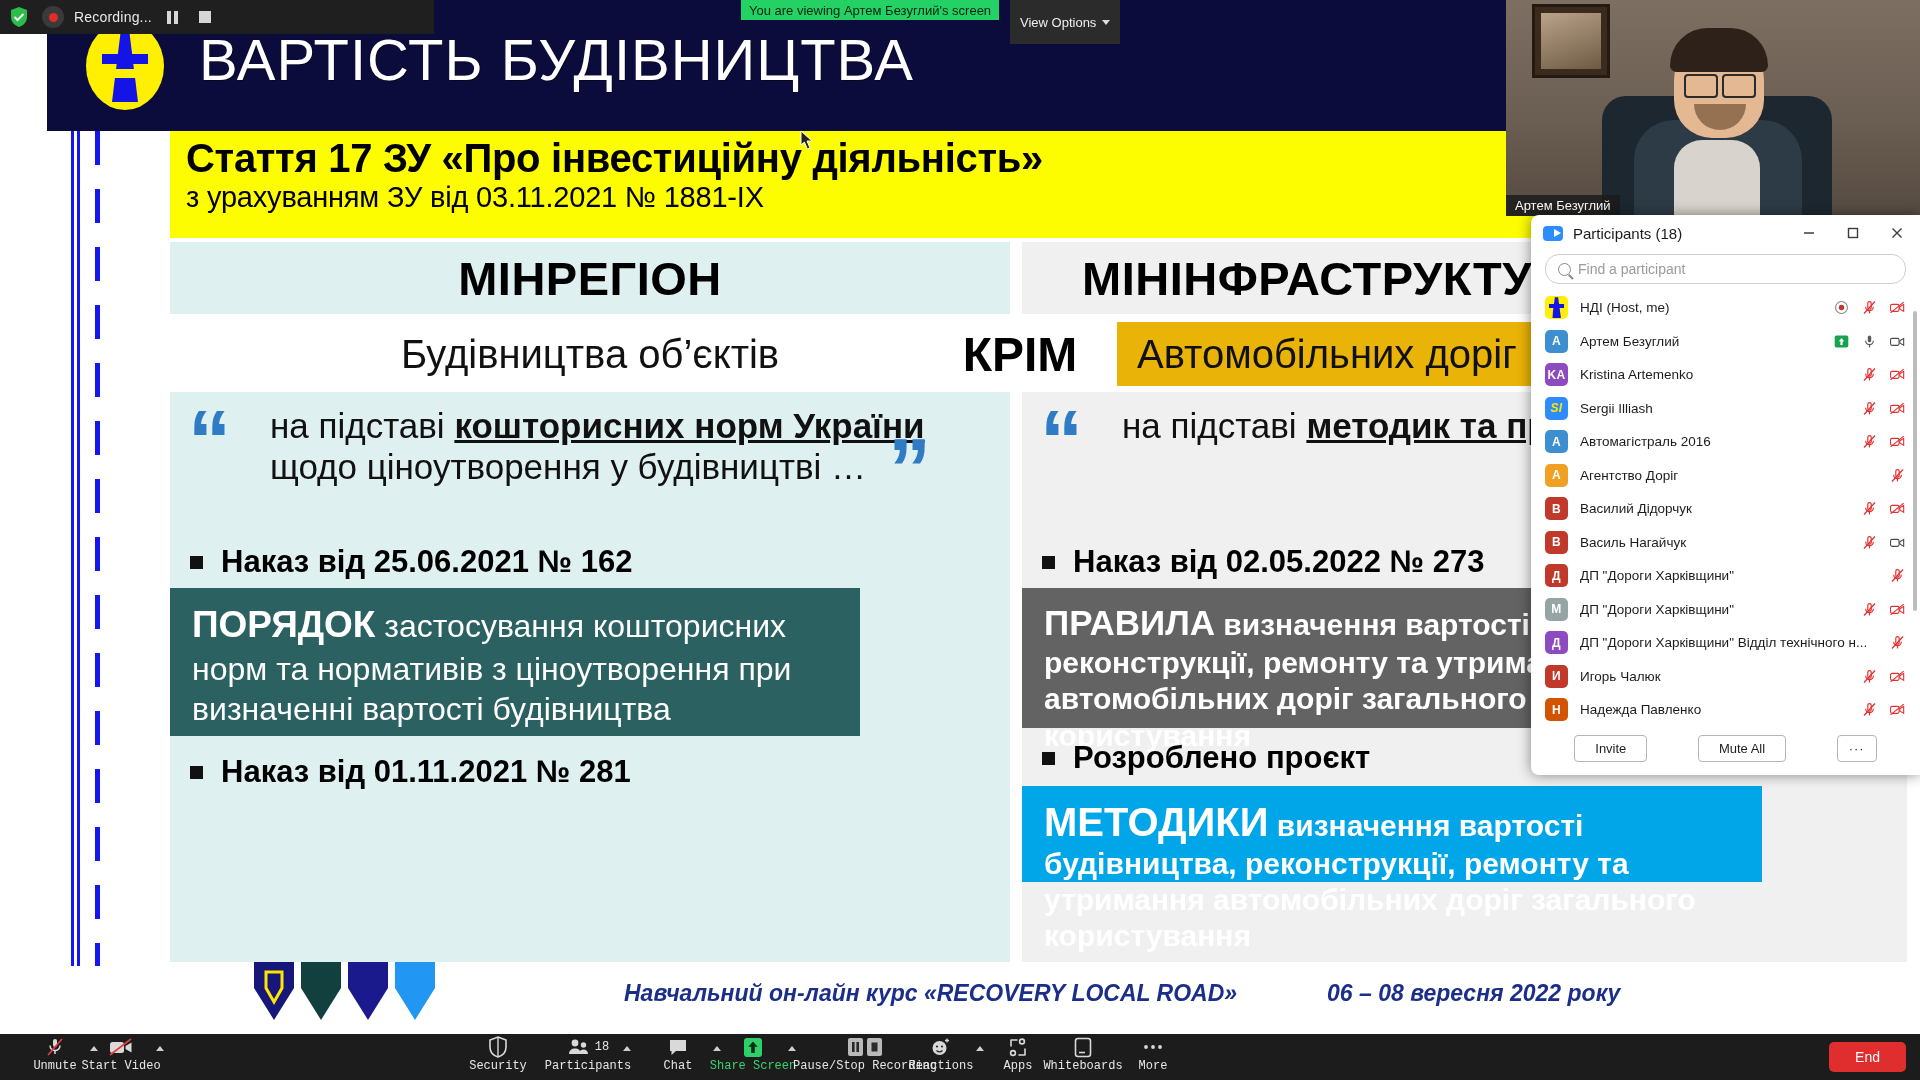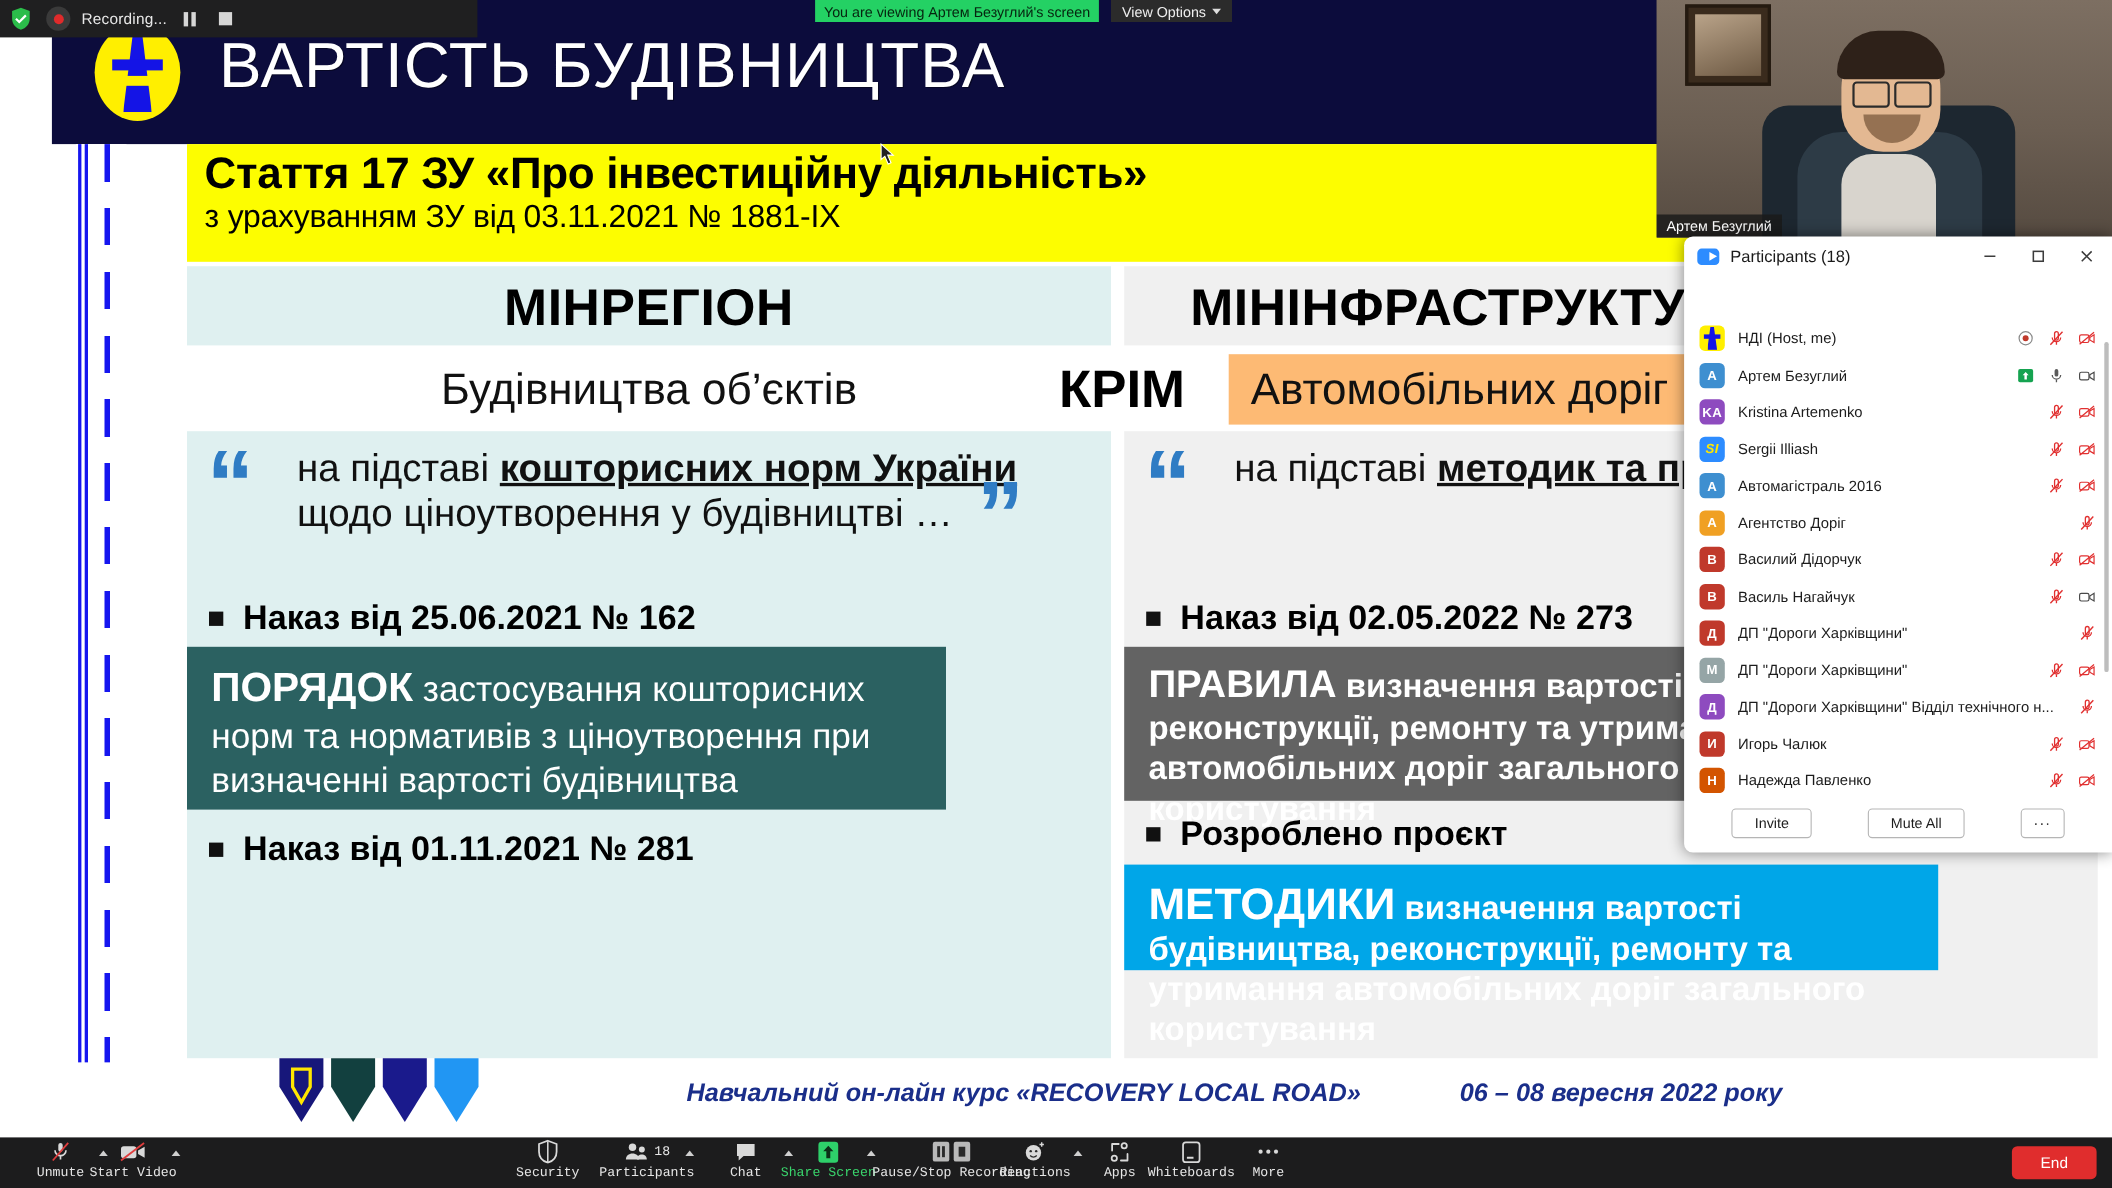--- a/index.html
+++ b/index.html
@@ -25,21 +25,21 @@
   .stop-ico{width:12px;height:12px;background:#d6d6d6;display:block;}
 
   
   #viewing-banner{
     position:absolute;left:741px;top:0;height:20px;
     background:#24d164;color:#06240f;font-size:13px;
     display:flex;align-items:center;padding:0 8px;z-index:41;white-space:nowrap;
   }
   #view-options{
     position:absolute;left:1010px;top:0;height:20px;background:#2b2b2b;color:#eee;
-    font-size:13px;display:flex;align-items:center;gap:6px;padding:0 10px;z-index:41;white-space:nowrap;
+    font-size:13px;display:flex;align-items:center;gap:6px;padding:12px 10px;z-index:41;white-space:nowrap;
   }
   .caret-dn{width:0;height:0;border-left:4px solid transparent;border-right:4px solid transparent;border-top:5px solid #ddd;}
 
   
   #screen-share{
     position:absolute;left:0;top:0;width:1920px;height:1035px;background:#fff;
   }
   #slide{position:absolute;left:47px;top:0;width:1873px;height:1035px;background:#fff;overflow:hidden;}
 
   
@@ -85,21 +85,21 @@
   #hdr-right{position:absolute;top:242px;left:975px;width:880px;height:72px;background:#f0f0f0;
      display:flex;align-items:center;justify-content:flex-start;padding-left:60px;box-sizing:border-box;}
   #hdr-right span{font-size:47px;font-weight:bold;color:#000;letter-spacing:.5px;white-space:nowrap;}
 
   #sub-left{position:absolute;top:322px;left:123px;width:840px;height:64px;background:#fff;
      display:flex;align-items:center;justify-content:center;}
   #sub-left span{font-size:40px;color:#111;}
   #krim{position:absolute;top:322px;left:878px;width:190px;height:64px;background:#fff;
      display:flex;align-items:center;justify-content:center;}
   #krim span{font-size:48px;font-weight:bold;color:#000;}
-  #sub-right{position:absolute;top:322px;left:1070px;width:790px;height:64px;background:#fdba74;
+  #sub-right{position:absolute;top:322px;left:1070px;width:790px;height:64px;background:#eab308;
      display:flex;align-items:center;padding-left:20px;box-sizing:border-box;}
   #sub-right span{font-size:40px;color:#111;white-space:nowrap;}
 
   
   #col-left{position:absolute;top:392px;left:123px;width:840px;height:570px;background:#dff0f0;}
   #col-right{position:absolute;top:392px;left:975px;width:885px;height:570px;background:#f0f0f0;}
 
   .qmark{color:#2f7cc4;font-weight:bold;line-height:.7;user-select:none;}
   .quote-open{position:absolute;font-size:86px;}
   .quote-close{position:absolute;font-size:86px;}
@@ -389,20 +389,24 @@
           <rect x="2.5" y="2.5" width="9" height="9" fill="none" stroke="#3c3c3c" stroke-width="1.4"></rect>
         </svg>
     </span>
     <span class="pp-winbtn">
       <svg width="14" height="14" viewBox="0 0 14 14">
           <path d="M2.5 2.5l9 9M11.5 2.5l-9 9" stroke="#3c3c3c" stroke-width="1.4"></path>
         </svg>
     </span>
   </div>
 
+  <div id="pp-search">
+    <span class="mag"></span>
+    <span>Find a participant</span>
+  </div>
 
   <div id="pp-list">
       <div class="pp-row">
         <div class="pp-av logo"></div>
         <div class="pp-name">НДІ (Host, me)</div>
         <div class="pp-icons">
           <span>
             <svg class="ic" viewBox="0 0 20 20">
               <circle cx="10" cy="10" r="7" fill="none" stroke="#8a8a8a" stroke-width="1.3"></circle>
               <circle cx="10" cy="10" r="3.2" fill="#c0392b"></circle>

